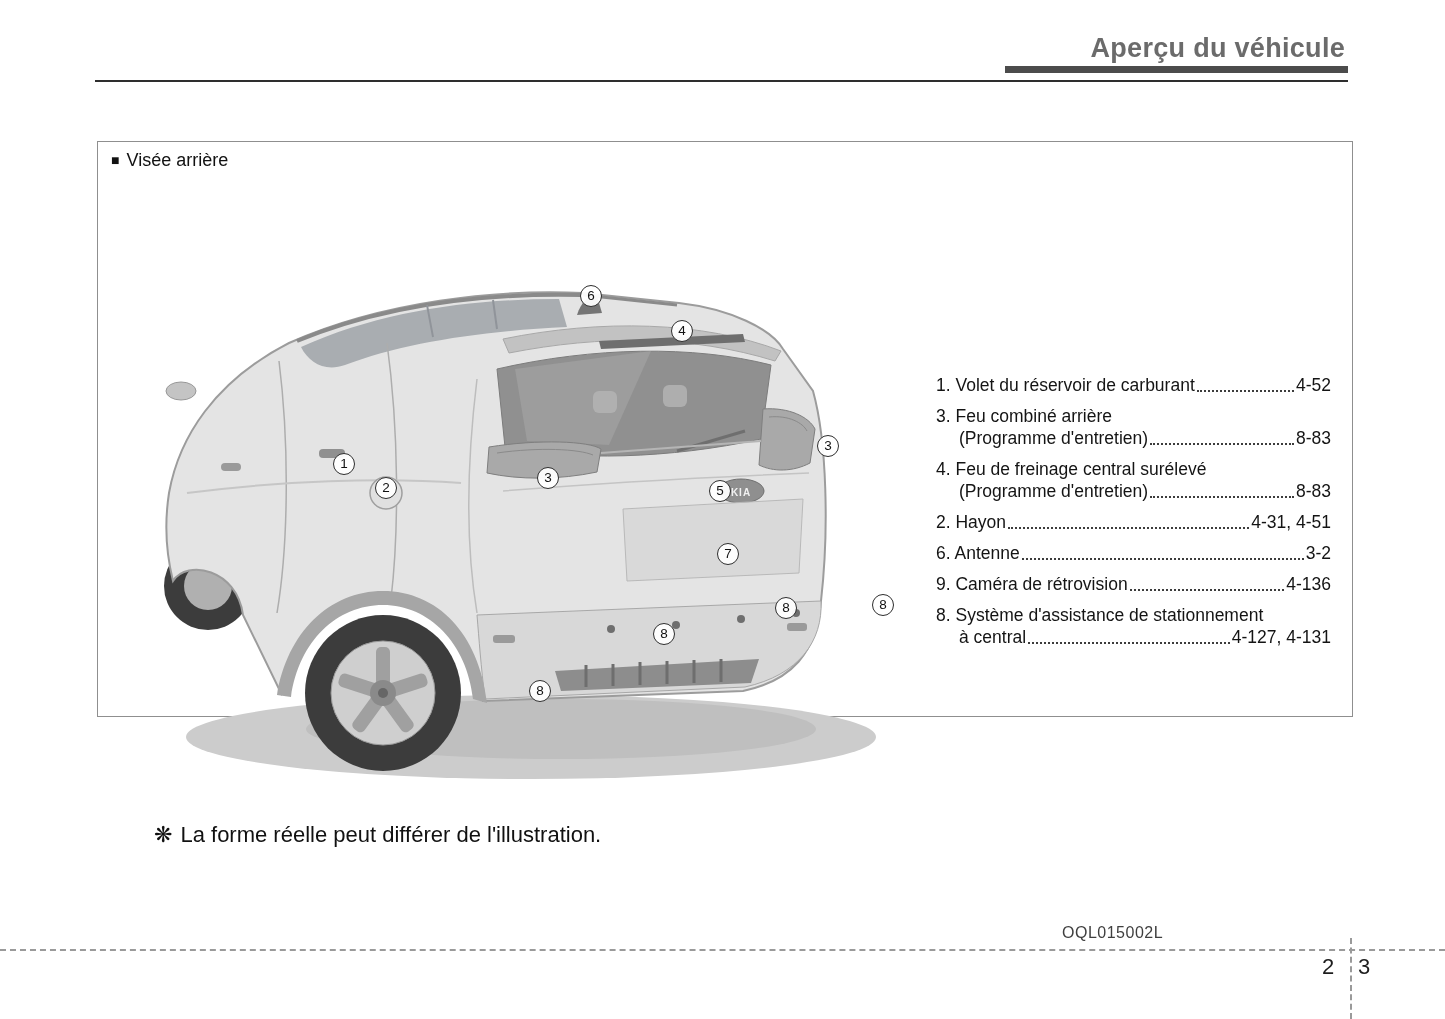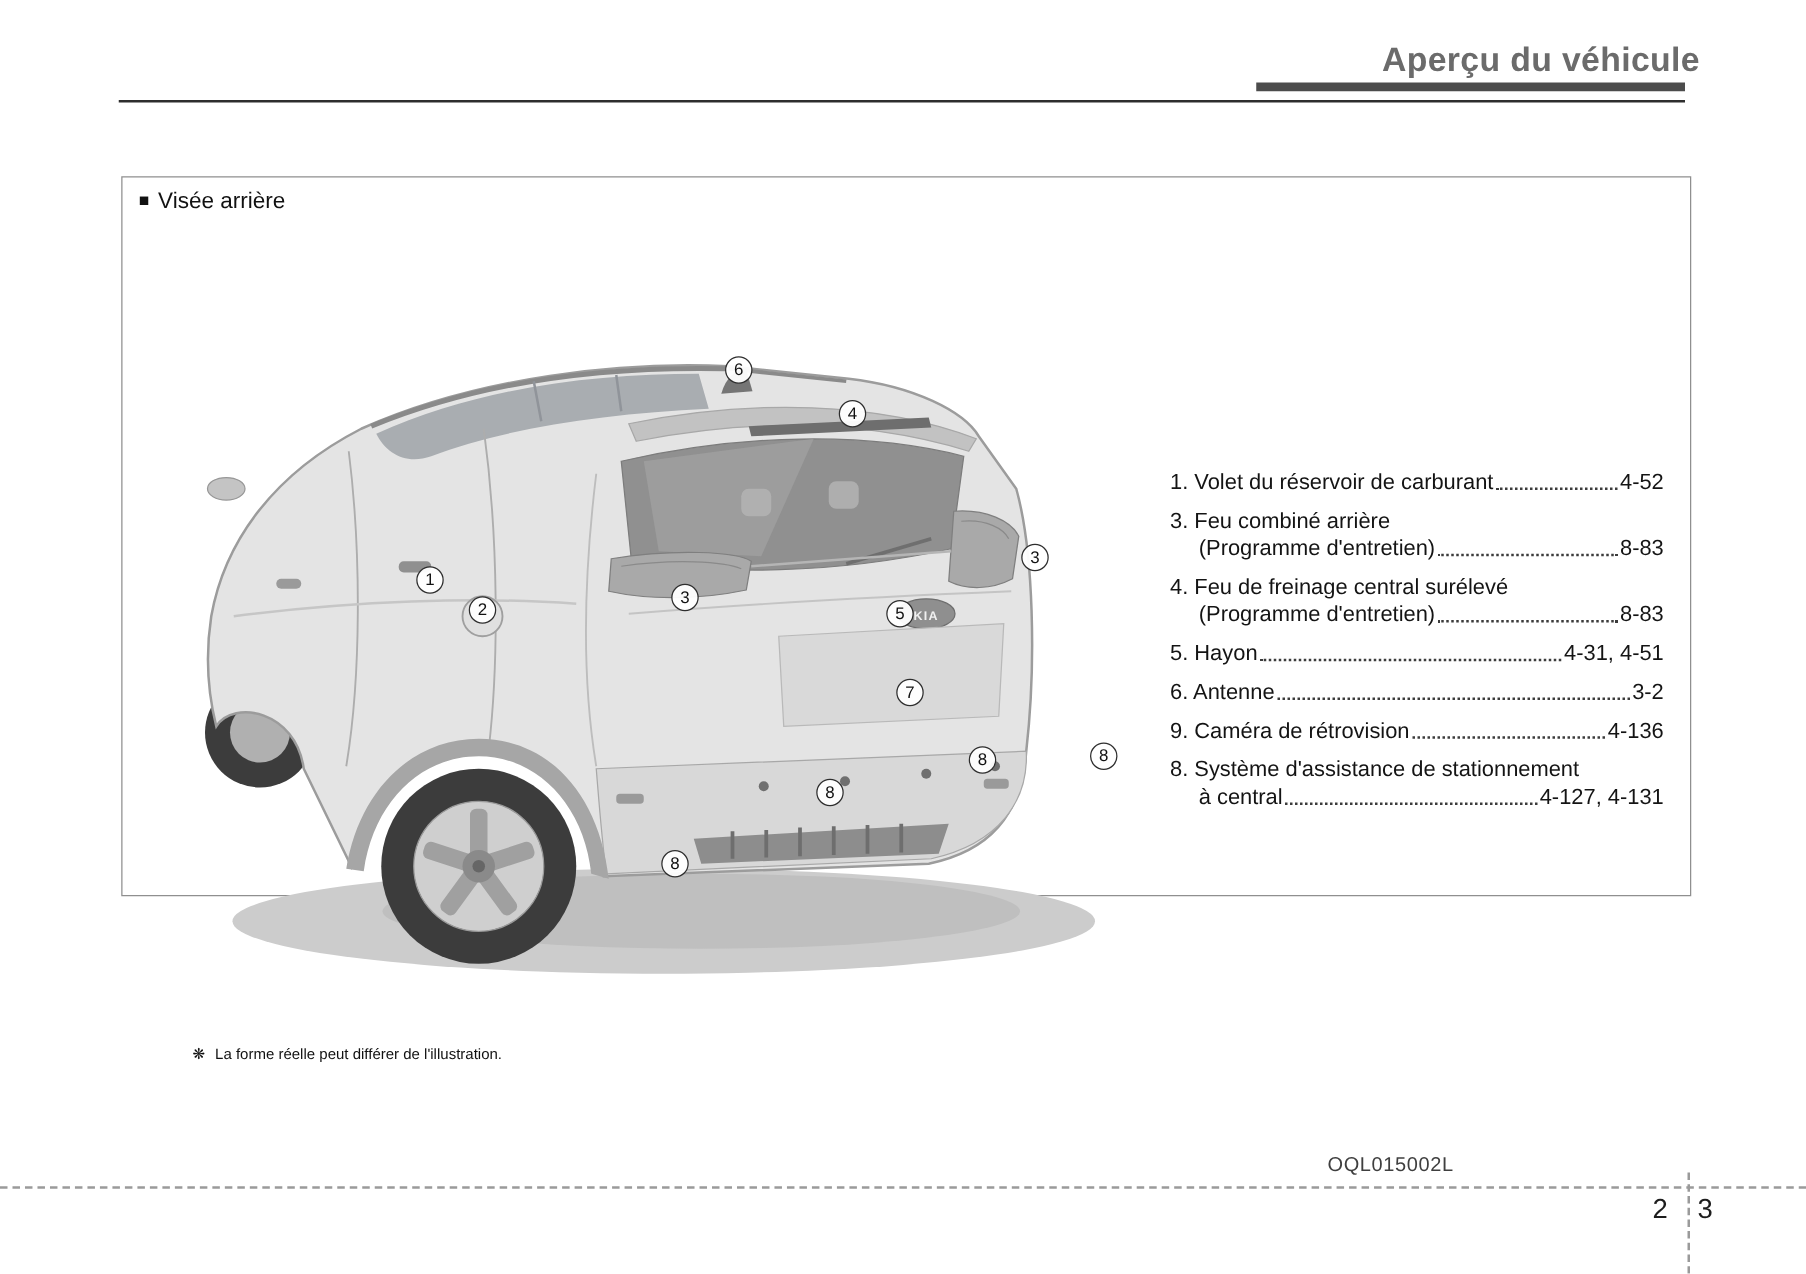--- a/index.html
+++ b/index.html
@@ -1,21 +1,21 @@
 <!DOCTYPE html>
 <html><head>
 <meta charset="utf-8">
 <style>
   * { margin:0; padding:0; box-sizing:border-box; }
   html,body { background:#ffffff; }
   body { font-family:"Liberation Sans", sans-serif; color:#1a1a1a; }
   .page { position:relative; width:1445px; height:1019px; background:#fff; overflow:hidden; }
 
   
-  .title { position:absolute; top:33px; right:85px; font-size:27px; font-weight:600;
+  .title { position:absolute; top:33px; right:100px; font-size:27px; font-weight:600;
            color:#6b6b6b; letter-spacing:.3px; font-family:"Liberation Sans", sans-serif; }
   .title-bar { position:absolute; top:66px; left:1005px; width:343px; height:7px; background:#4c4c4c; }
   .header-rule { position:absolute; top:80px; left:95px; width:1253px; height:2px; background:#2e2e2e; }
 
   
   .figure-box { position:absolute; left:97px; top:141px; width:1256px; height:576px;
                 border:1px solid #8f8f8f; background:#fff; }
   .view-label { position:absolute; left:13px; top:8px; font-size:18px; color:#111; }
   .view-label .sq { font-size:14px; margin-right:7px; position:relative; top:-1px; }
 
@@ -29,21 +29,21 @@
   
   .legend { position:absolute; left:838px; top:232px; width:395px; font-size:17.5px; color:#141414; }
   .legend-item { margin-bottom:9px; }
   .legend-line { display:flex; line-height:22px; }
   .legend-line .lt { white-space:pre; }
   .leader { flex:1 1 auto; min-width:10px; margin:0 2px 4px 2px;
             border-bottom:2.2px dotted #3c3c3c; align-self:flex-end; }
   .lp { white-space:nowrap; }
   .indent { padding-left:23px;text-align:right; }
 
-  .footnote { position:absolute; left:56px; top:694px; font-size:12px; color:#111; }
+  .footnote { position:absolute; left:56px; top:680px; font-size:22px; color:#111; }
   .footnote .fsym { margin-right:8px; }
 
   .figure-code { position:absolute; left:1062px; top:924px; font-size:16px; color:#3f3f3f; letter-spacing:.5px; }
 
   
   .dash-h { position:absolute; left:0; top:949px; width:1445px; border-top:2px dashed #9a9a9a; }
   .dash-v { position:absolute; left:1350px; top:938px; height:81px; border-left:2px dashed #9a9a9a; }
   .pn { position:absolute; top:954px; font-size:22px; color:#1d1d1d; }
   .pn-left { left:1322px; }
   .pn-right { left:1358px; }
@@ -188,21 +188,21 @@
         </div>
         <div class="legend-line indent">
           <span class="lt">(Programme d'entretien)</span>
           <span class="leader"></span>
           <span class="lp">8-83</span>
         </div>
       </div>
 
       <div class="legend-item">
         <div class="legend-line">
-          <span class="lt">5. Hayon</span>
+          <span class="lt">2. Hayon</span>
           <span class="leader"></span>
           <span class="lp">4-31, 4-51</span>
         </div>
       </div>
 
       <div class="legend-item">
         <div class="legend-line">
           <span class="lt">6. Antenne</span>
           <span class="leader"></span>
           <span class="lp">3-2</span>

